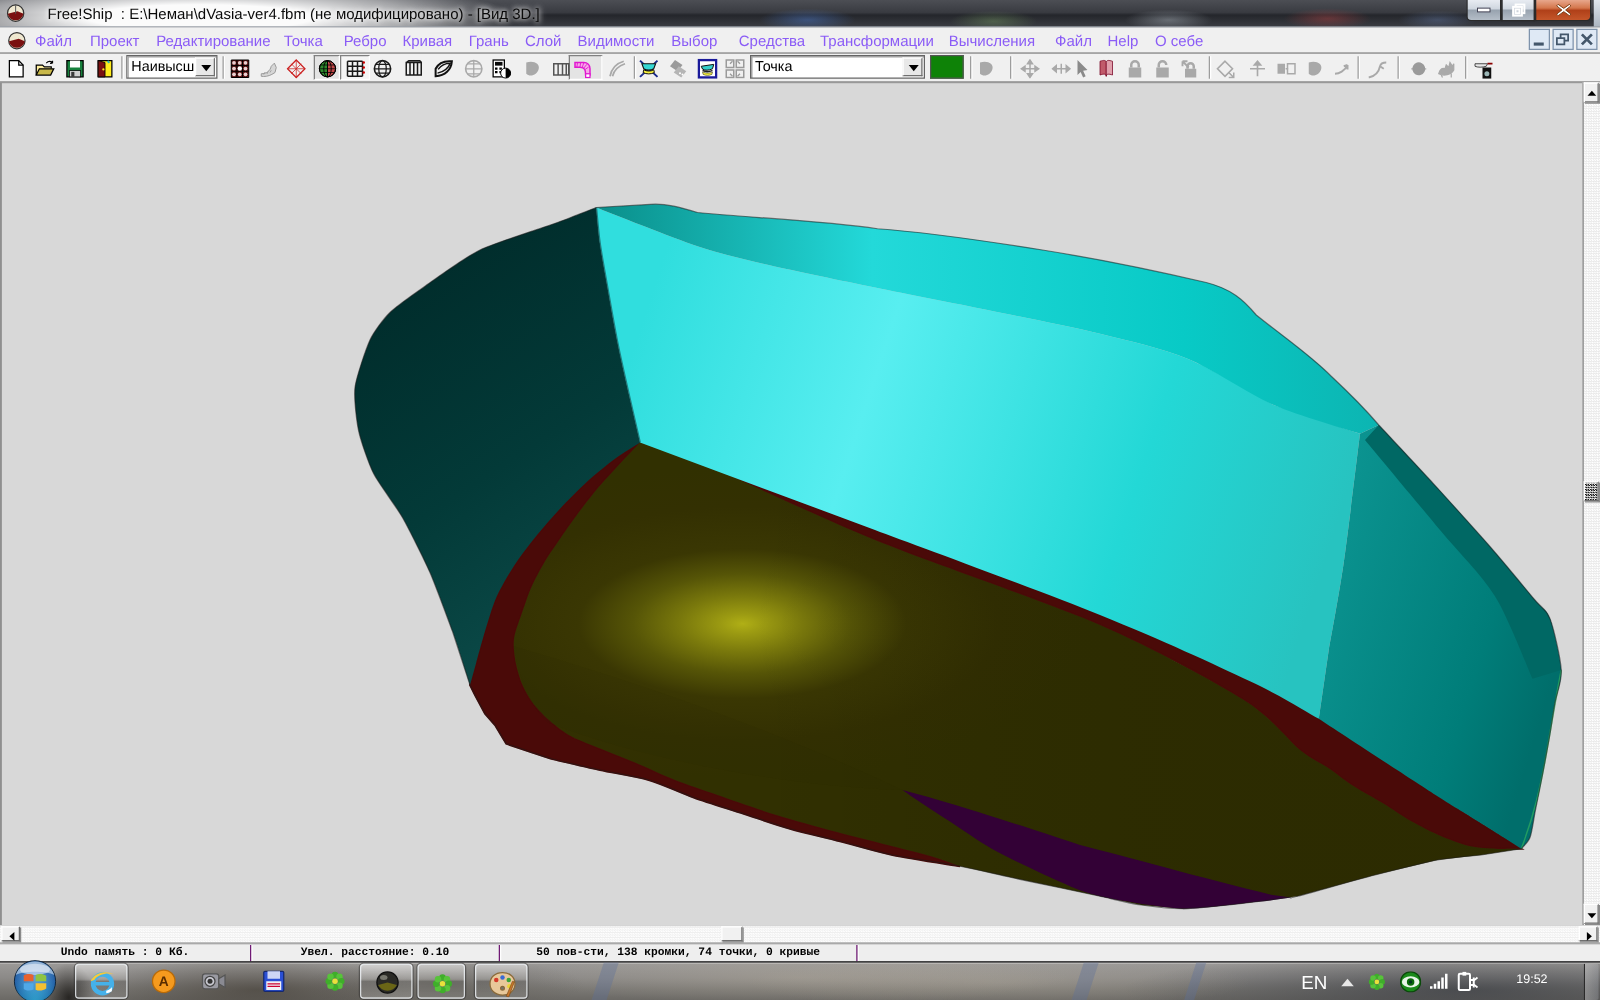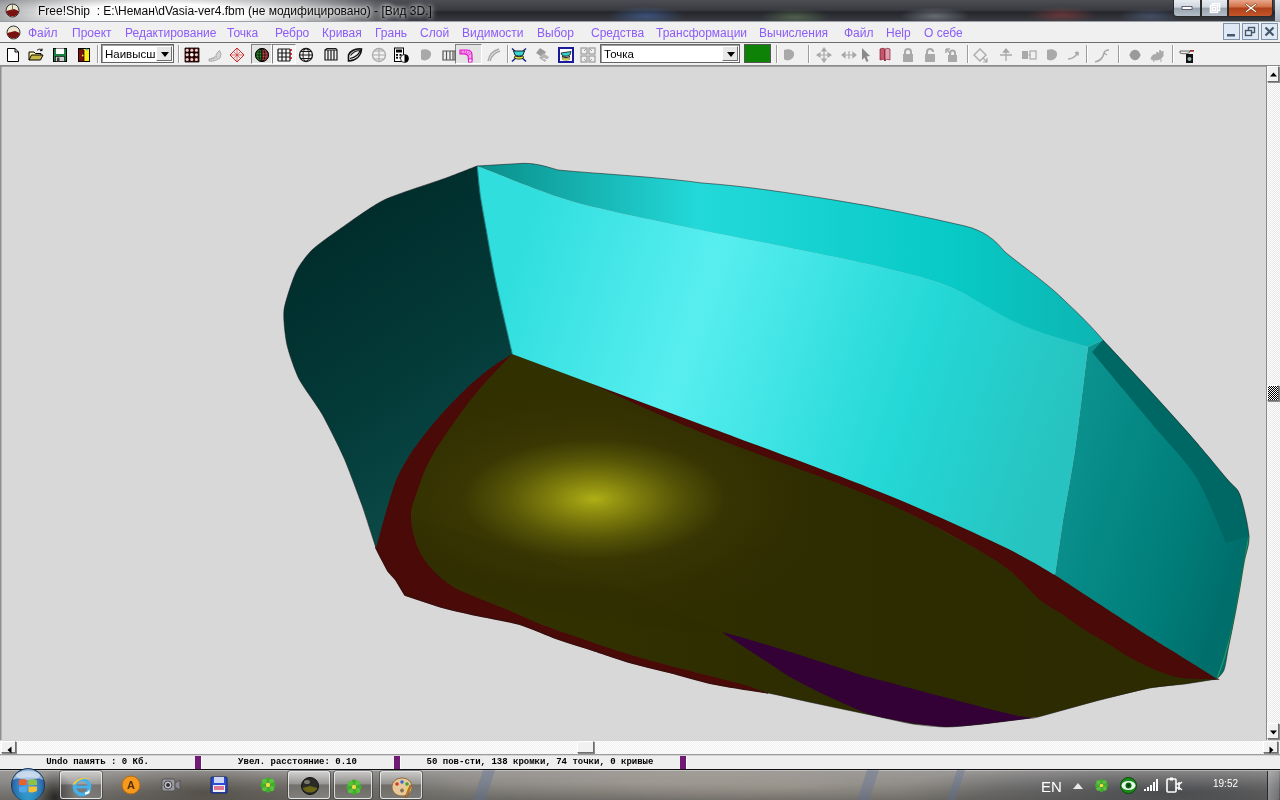--- a/index.html
+++ b/index.html
@@ -45,21 +45,21 @@
 #hull{position:absolute;left:0;top:-66px}
 #vscroll{position:absolute;left:1266px;top:66px;width:14px;height:674px;border-left:1px solid #8a8a8a;
  background-image:conic-gradient(#fff 25%,#e7e7e7 0 50%,#fff 0 75%,#e7e7e7 0);background-size:2px 2px}
 #hscroll{position:absolute;left:0;top:741px;width:1280px;height:14px;
  background-image:conic-gradient(#fff 25%,#efefef 0 50%,#fff 0 75%,#efefef 0);background-size:2px 2px;
  border-bottom:1px solid #9a9a9a}
 .sbtn{position:absolute;background:#f1f1f1;border:1px solid #fff;border-right-color:#6f6f6f;border-bottom-color:#6f6f6f;box-shadow:1px 1px 0 #8a8a8a}
 .sthumb{position:absolute;background:#f1f1f1;border:1px solid #fff;border-right-color:#6f6f6f;border-bottom-color:#6f6f6f;box-shadow:1px 1px 0 #8a8a8a}
 #statusbar{position:absolute;left:0;top:756px;width:1280px;height:13px;background:#eeeeee;
  font-family:"Liberation Mono",monospace;font-size:9px;font-weight:bold;color:#000}
-.spanel{position:absolute;top:0;height:13px;border-right:6px solid #701a75;box-shadow:1px 0 0 #fff;text-align:center;line-height:13px;white-space:nowrap}
+.spanel{position:absolute;top:0;height:13px;border-right:1px solid #701a75;box-shadow:1px 0 0 #fff;text-align:center;line-height:13px;white-space:nowrap}
 #taskbar{position:absolute;left:0;top:769px;width:1280px;height:31px;
  background:
   radial-gradient(26px 34px at 55px 28px, rgba(22,20,18,.8), rgba(22,20,18,0) 80%),
   radial-gradient(170px 34px at 205px 22px, rgba(62,56,48,.6), rgba(62,56,48,0) 78%),
   radial-gradient(150px 30px at 355px 18px, rgba(82,78,70,.4), rgba(82,78,70,0) 75%),
   radial-gradient(300px 30px at 640px 12px, rgba(185,175,158,.35), rgba(185,175,158,0) 72%),
   radial-gradient(280px 30px at 800px 16px, rgba(190,180,162,.3), rgba(190,180,162,0) 72%),
   radial-gradient(340px 38px at 1170px 22px, rgba(44,48,56,.6), rgba(44,48,56,0) 80%),
   linear-gradient(180deg,#9c9a98 0%,#8c8a88 40%,#7a7874 70%,#6b6965 100%);
  border-top:1px solid #101012;box-shadow:inset 0 1px 0 rgba(255,255,255,.35)}

